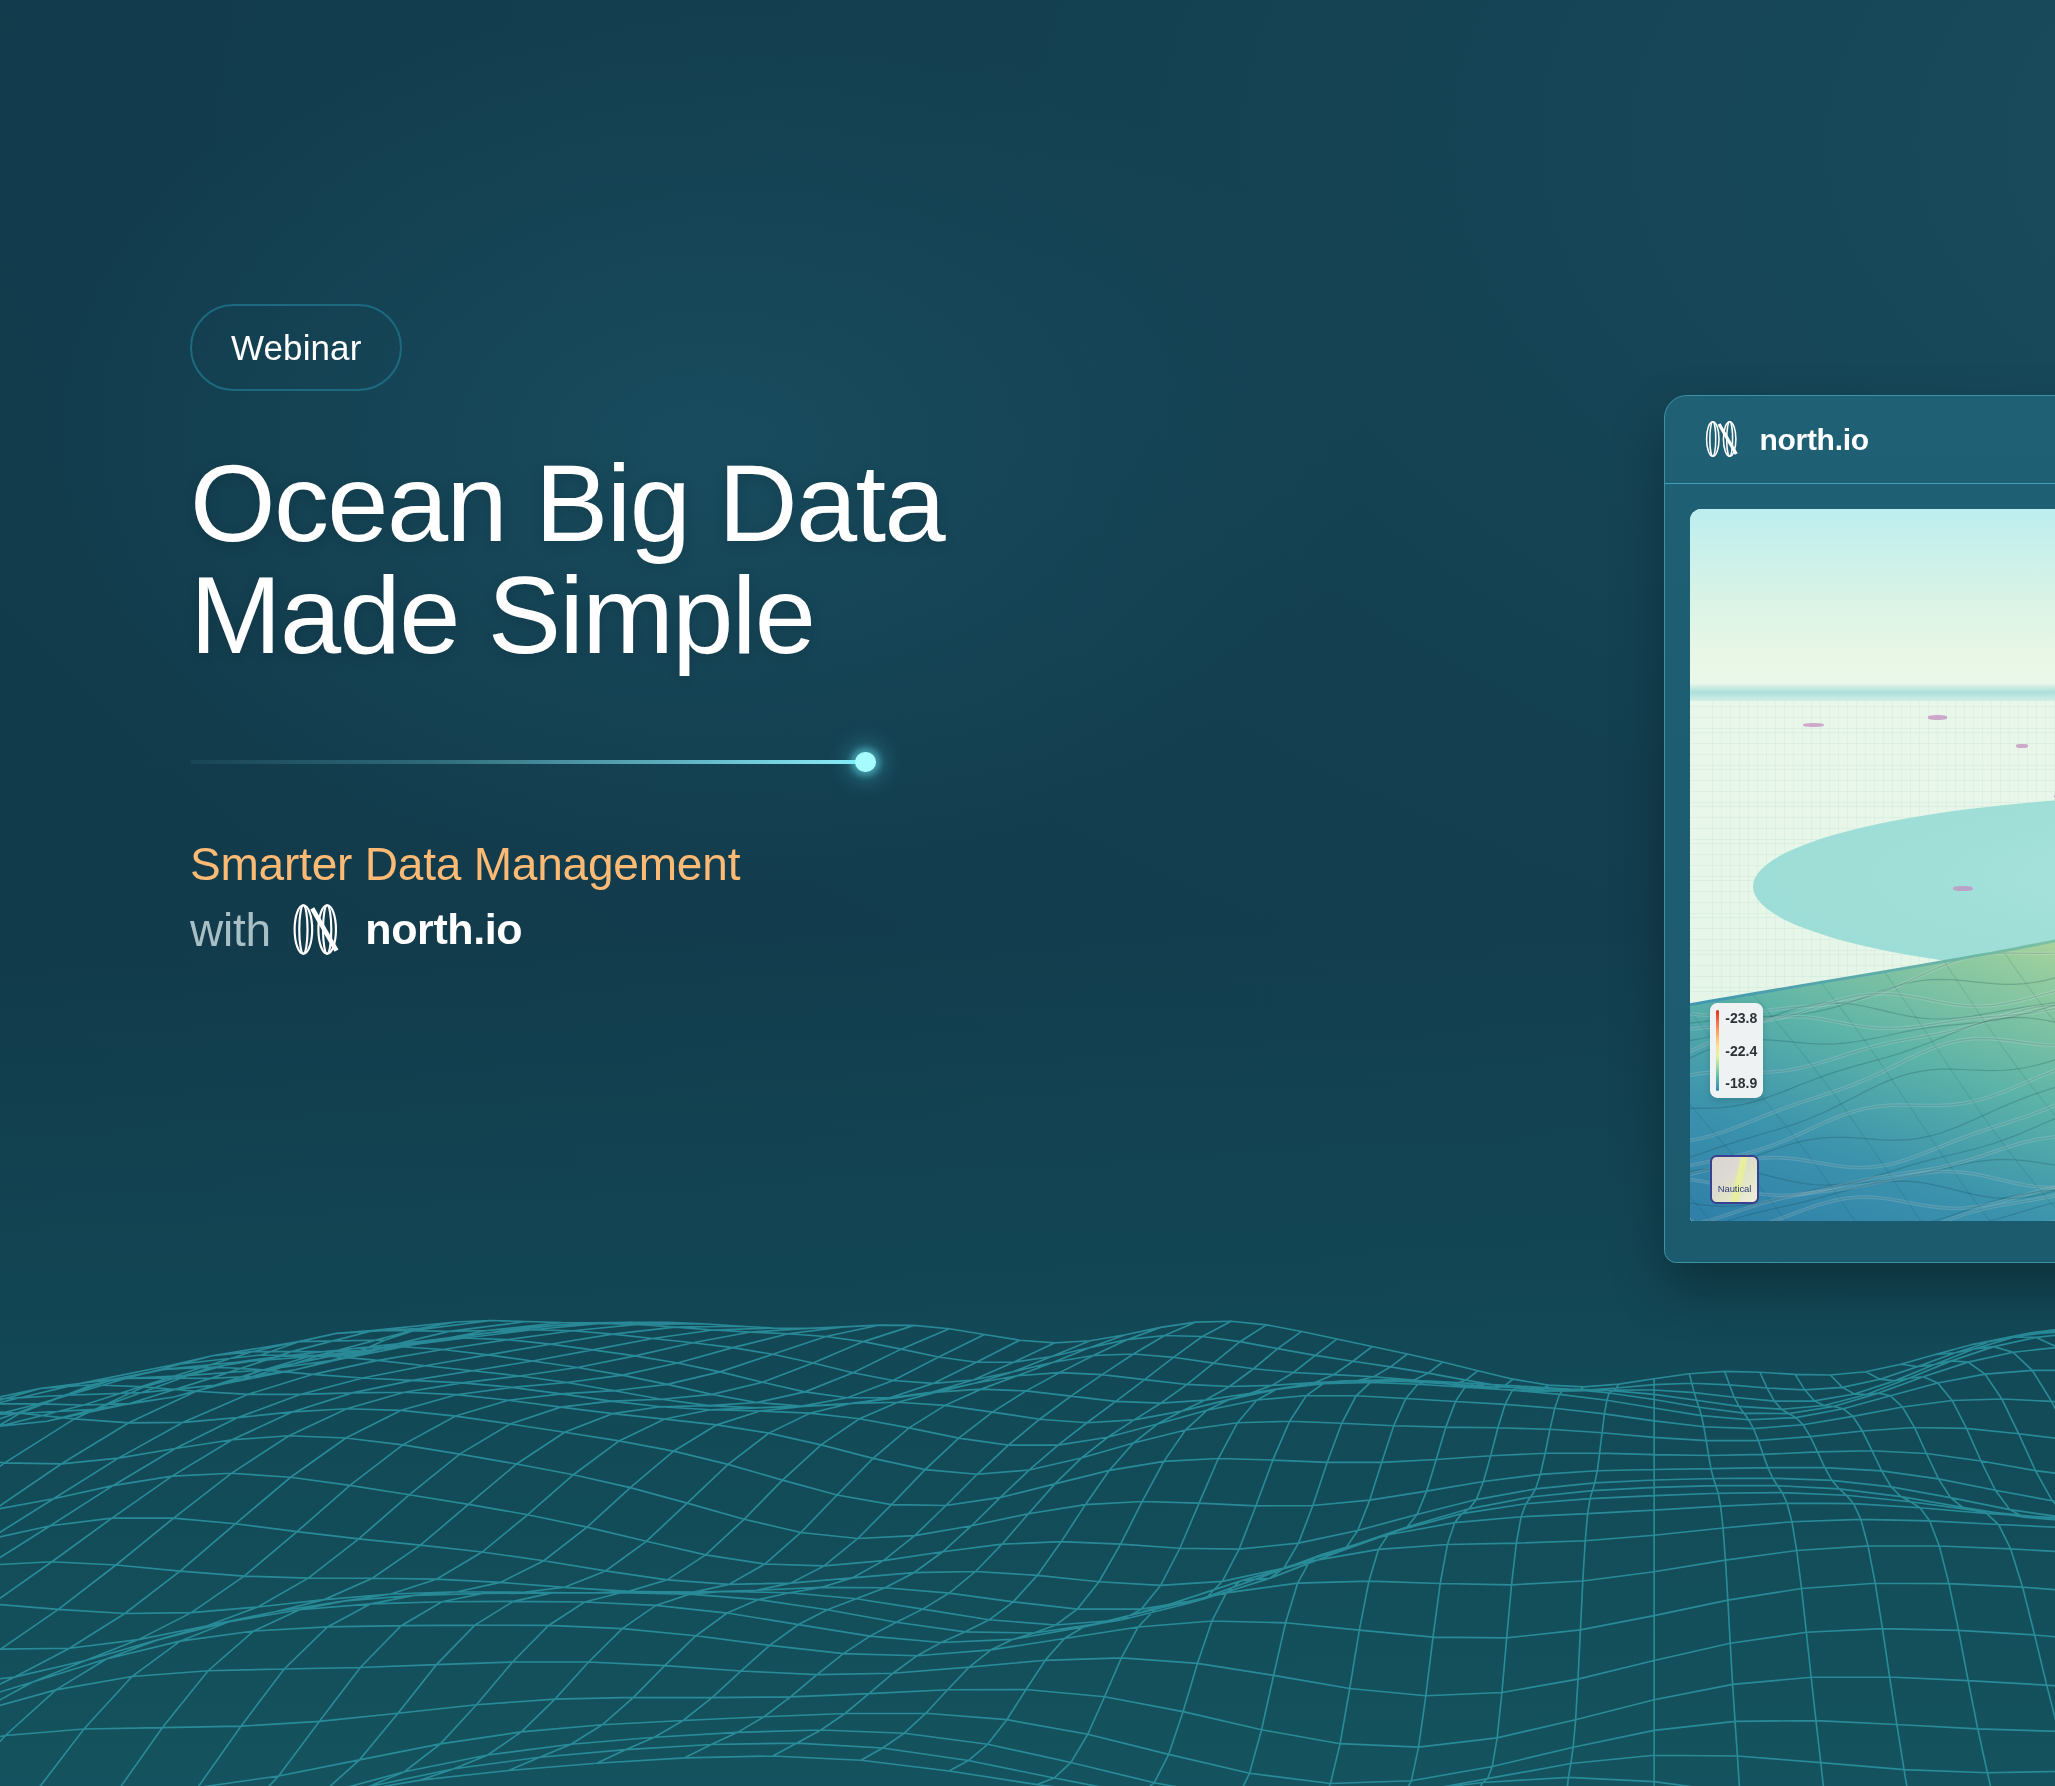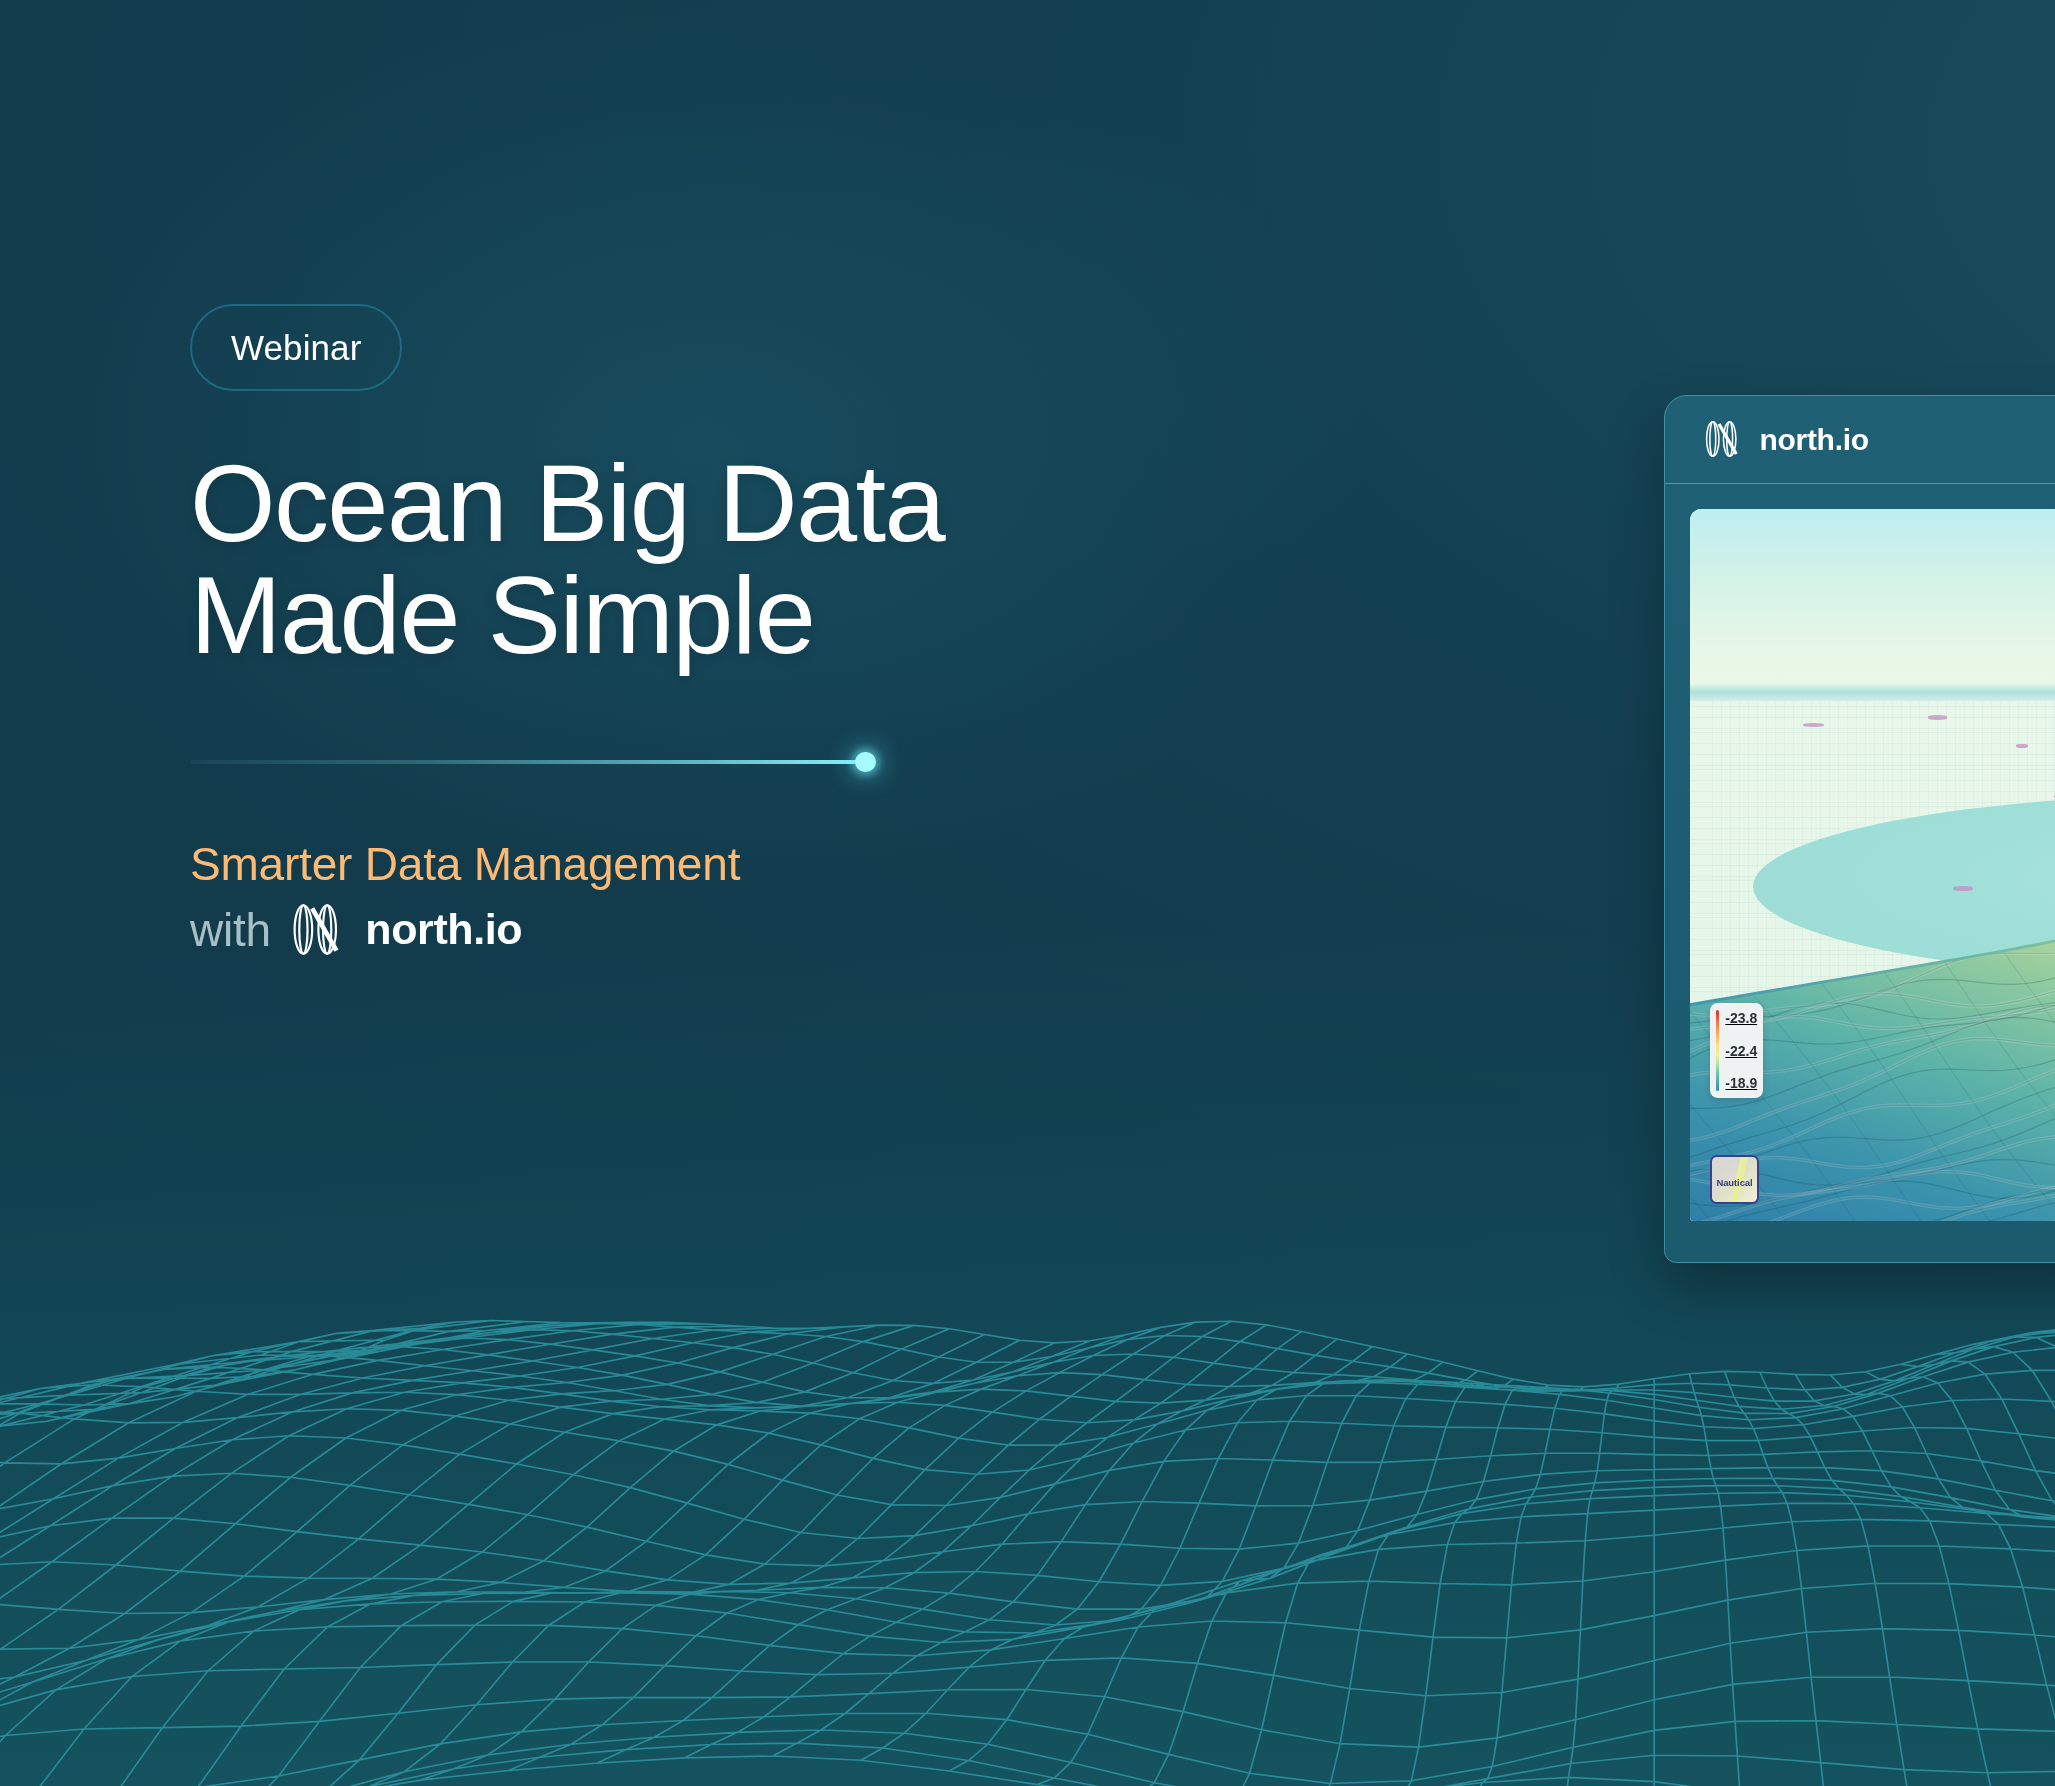--- a/index.html
+++ b/index.html
@@ -132,21 +132,20 @@
   #ridge{ position:absolute; left:0; bottom:0; width:100%; height:62%; }
   #ridge svg{ width:100%; height:100%; display:block; }
 
   
   #legend{
     position:absolute; left:20px; bottom:123px;
     width:53px; height:95px;
     background:#eef2f2; border-radius:7.4px;
     display:flex; align-items:flex-end; gap:5.8px; padding:6.6px 5.8px;
     box-shadow:0 2.5px 7.4px rgba(0,0,0,.14);
-    text-decoration:underline;
   }
   #legend .bar{
     width:8.2px; height:100%; border-radius:1.6px;
     background:linear-gradient(180deg,#e02b1c 0%,#f46d43 14%,#fdae61 30%,#fee08b 44%,#e6f598 56%,#abdda4 68%,#66c2a5 80%,#3288bd 100%);
   }
   #legend .ticks{
     display:flex; flex-direction:column; justify-content:space-between;
     height:100%; font-size:14px; color:#2b3338; font-weight:600;
   }
 
@@ -156,22 +155,22 @@
     width:49px; height:49px; border-radius:6.6px;
     border:2.1px solid #3b3f8f; overflow:hidden;
     background:linear-gradient(135deg,#d8d5d2 0%,#ddd9d3 40%,#dfe2c6 55%,#eef0d8 100%);
     display:flex; align-items:flex-end; justify-content:center;
   }
   #basemap .strip{
     position:absolute; left:54%; top:-10%; width:16%; height:120%;
     background:#e7ee9e; transform:rotate(12deg);
   }
   #basemap .lbl{
-    position:relative; font-size:9.5px; color:#33407a; font-weight:700;
-    padding-bottom:14px; letter-spacing:-0.1px;
+    position:relative; font-size:9.5px; color:#33407a; font-weight:400;
+    padding-bottom:8px; letter-spacing:-0.1px;
   }
 </style>
 </head>
 <body>
 
 <div id="bg-base"></div>
 <div id="bg-glow-left"></div>
 <div id="bg-lowerwash"></div>
 
 <div id="wire">

